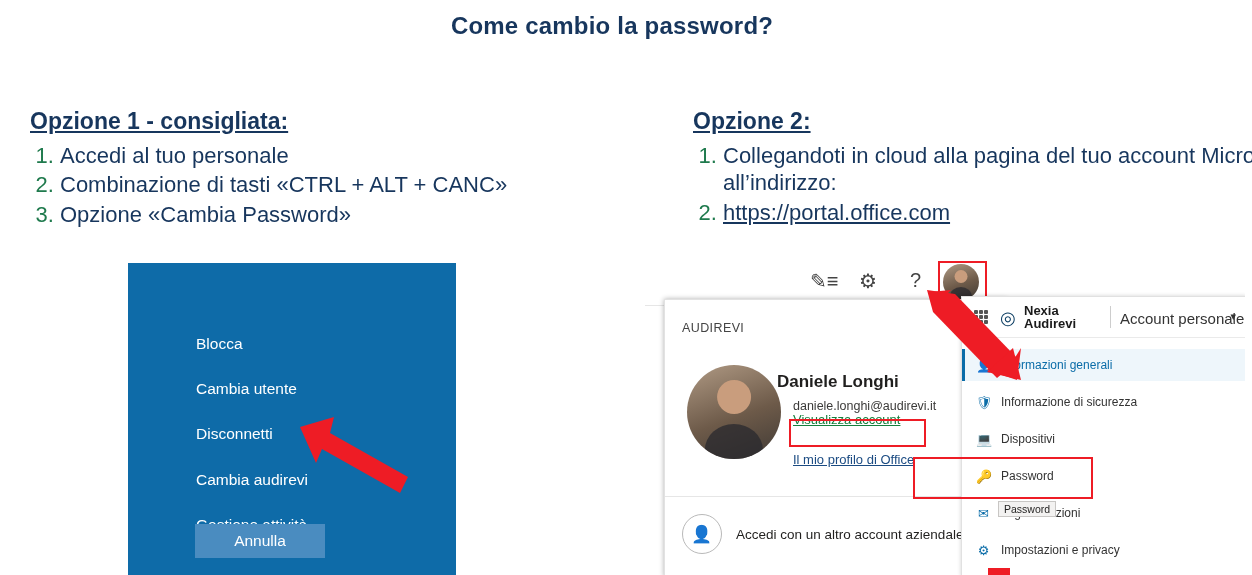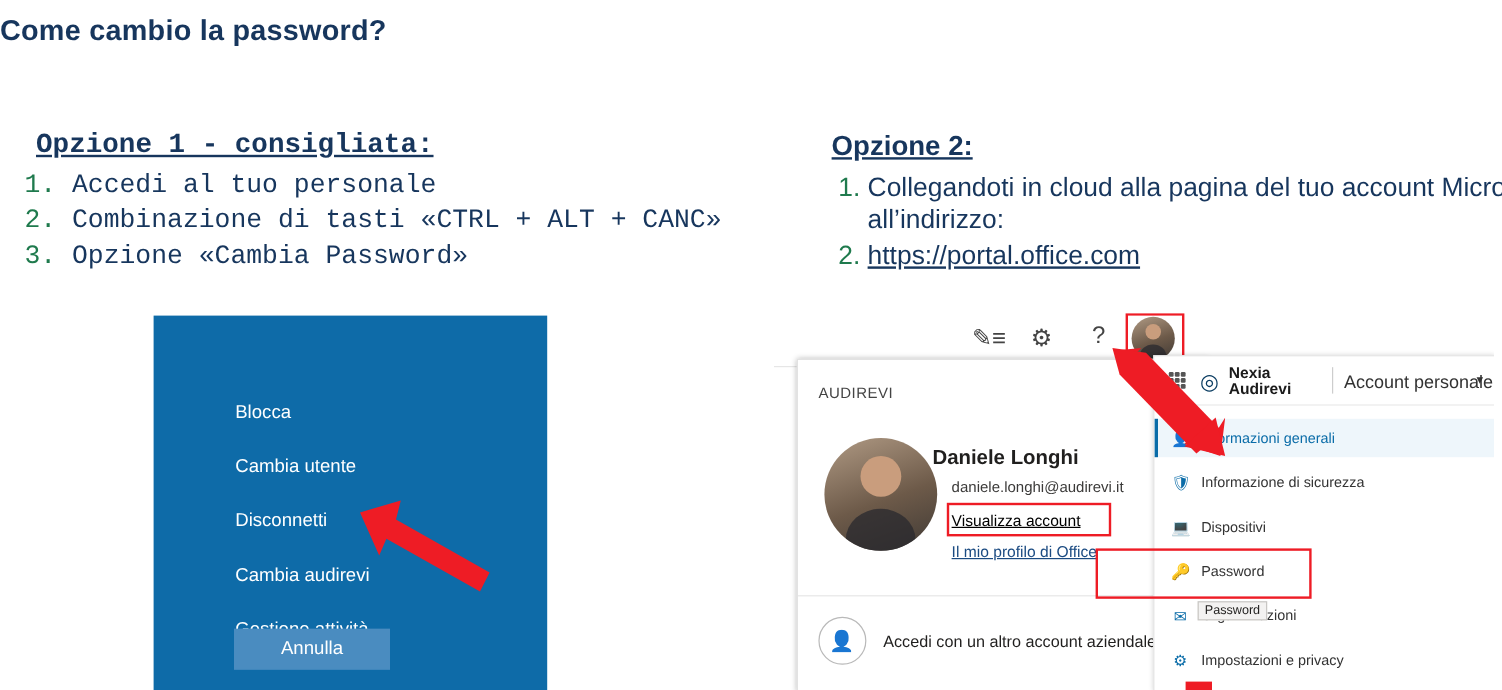--- a/index.html
+++ b/index.html
@@ -12,32 +12,33 @@
     position: relative;
     background: #ffffff;
     font-family: "Liberation Sans", sans-serif;
     overflow: hidden;
   }
   .page-title {
     position: absolute;
     top: 12px;
     left: 0;
     width: 1224px;
+    text-align: center;
     font-size: 24px;
     font-weight: bold;
     color: #17365d;
     letter-spacing: 0.2px;
   }
 
   
   .col {
     position: absolute;
     top: 108px;
   }
-  .col-left { left: 30px; width: 600px; font-family: Liberation Mono, monospace; }
+  .col-left { left: 30px; width: 600px; }
   .col-right { left: 645px; width: 600px; margin-left: 48px; }
 
   .opt-heading {
     font-size: 23px;
     font-weight: bold;
     color: #17365d;
     text-decoration: underline;
     margin: 0 0 7px 0;
   }
   ol.steps {
@@ -191,23 +192,23 @@
     color: #201f1e;
   }
   .acct-mail {
     position: absolute;
     left: 128px; top: 99px;
     font-size: 12.5px;
     color: #3b3a39;
   }
   .acct-link1 {
     position: absolute;
-    left: 128px; top: 126px;
+    left: 128px; top: 112px;
     font-size: 13px;
-    color: #000000;
+    color: #15803d;
     text-decoration: underline;
   }
   .acct-link2 {
     position: absolute;
     left: 128px; top: 152px;
     font-size: 13px;
     color: #1b4b82;
     text-decoration: underline;
   }
   .acct-divider {

